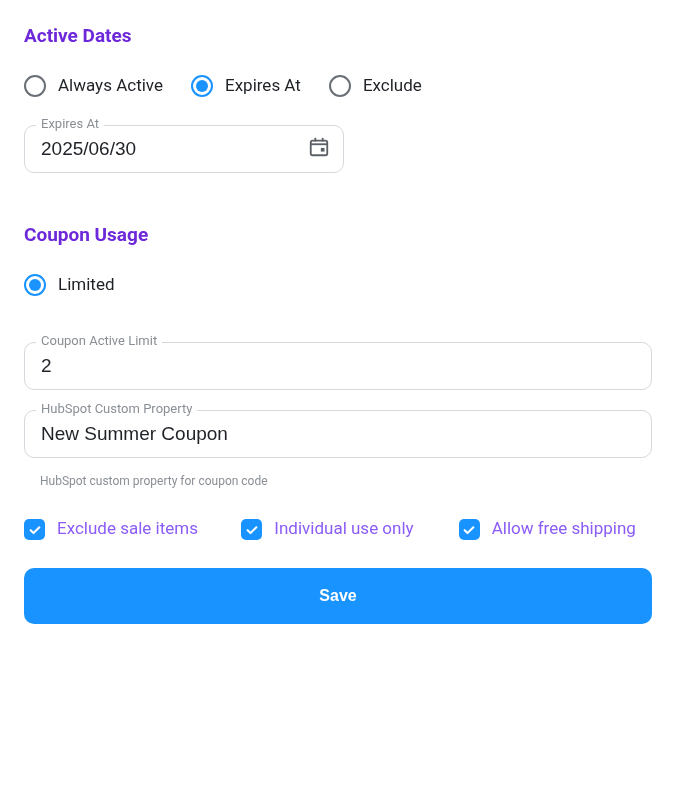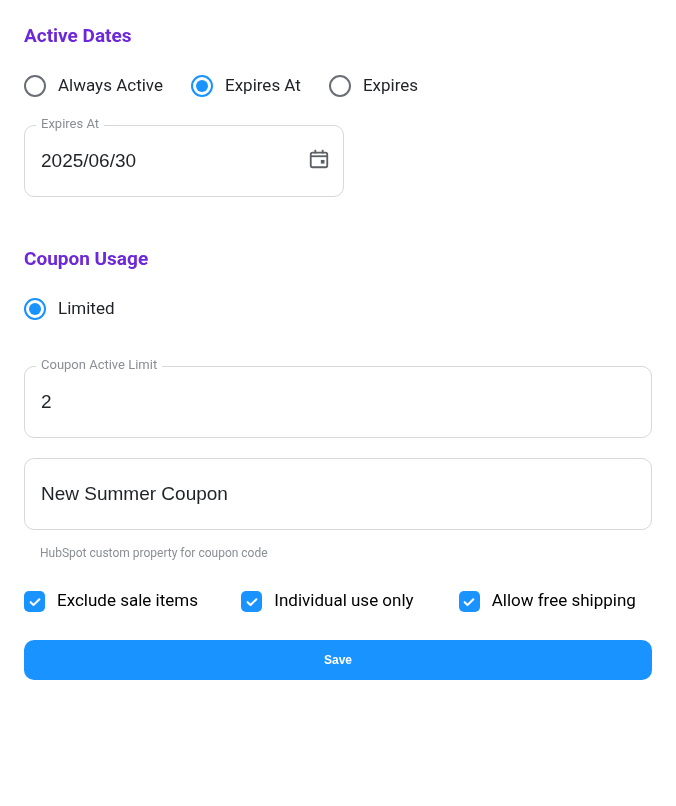--- a/index.html
+++ b/index.html
@@ -68,21 +68,21 @@
       top: -9px;
       left: 12px;
       font-size: 13px;
       color: #8a8f95;
       background: #ffffff;
       padding: 0 5px;
       z-index: 1;
     }
     .text-input {
       width: 100%;
-      height: 72px;
+      height: 48px;
       border: 1px solid #d5d8dc;
       border-radius: 10px;
       padding: 0 16px;
       font-size: 19px;
       color: #1f2328;
       background: #ffffff;
       outline: none;
     }
     .field-group.narrow {
       width: 320px;
@@ -132,31 +132,31 @@
       align-items: center;
       justify-content: center;
       margin-top: 3px;
     }
     .checkbox-box svg {
       width: 14px;
       height: 14px;
     }
     .checkbox-label {
       font-size: 17px;
-      color: #000000;
+      color: #8b5cf6;
       line-height: 1.5;
     }
     .save-button {
       width: 100%;
-      height: 40px;
+      height: 56px;
       background: #1993ff;
       color: #ffffff;
       border: none;
       border-radius: 10px;
-      font-size: 12px;
+      font-size: 16px;
       font-weight: 700;
       cursor: pointer;
     }
     .section-gap {
       height: 30px;
     }
   </style>
 </head>
 <body>
 
@@ -169,21 +169,21 @@
   <div class="radio-option">
     <span class="radio-circle"></span>
     <span class="radio-label">Always Active</span>
   </div>
   <div class="radio-option">
     <span class="radio-circle selected"></span>
     <span class="radio-label">Expires At</span>
   </div>
   <div class="radio-option">
     <span class="radio-circle"></span>
-    <span class="radio-label">Expires</span>
+    <span class="radio-label">Exclude</span>
   </div>
 </div>
 
 <div class="field-group narrow">
   <span class="floating-label">Expires At</span>
   <div class="date-input-wrap">
     <input type="text" class="text-input" value="2025/06/30" style="">
     <span class="calendar-icon">
       <svg width="22" height="22" viewBox="0 0 24 24" fill="none">
         <rect x="3" y="5" width="18" height="16" rx="2" stroke="#5b6066" stroke-width="2"></rect>
@@ -209,20 +209,21 @@
 </div>
 
 <div style="height:18px"></div>
 
 <div class="field-group">
   <span class="floating-label">Coupon Active Limit</span>
   <input type="text" class="text-input" value="2" style="">
 </div>
 
 <div class="field-group">
+  <span class="floating-label">HubSpot Custom Property</span>
   <input type="text" class="text-input" value="New Summer Coupon" style="">
 </div>
 
 <div class="helper-text">HubSpot custom property for coupon code</div>
 
 <div class="checkbox-row">
   <div class="checkbox-option">
     <span class="checkbox-box">
       <svg viewBox="0 0 16 16" fill="none">
           <path d="M3 8.2L6.3 11.5L13 4.8" stroke="#ffffff" stroke-width="2.3" stroke-linecap="round" stroke-linejoin="round"></path>

